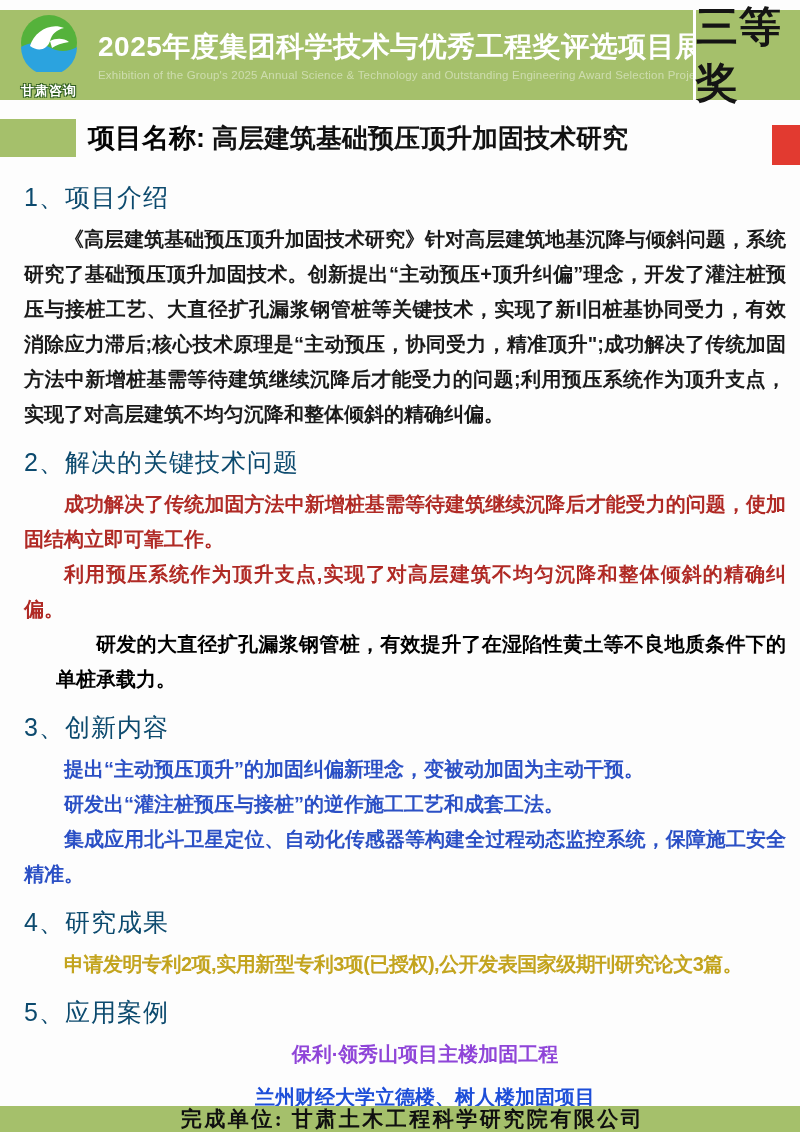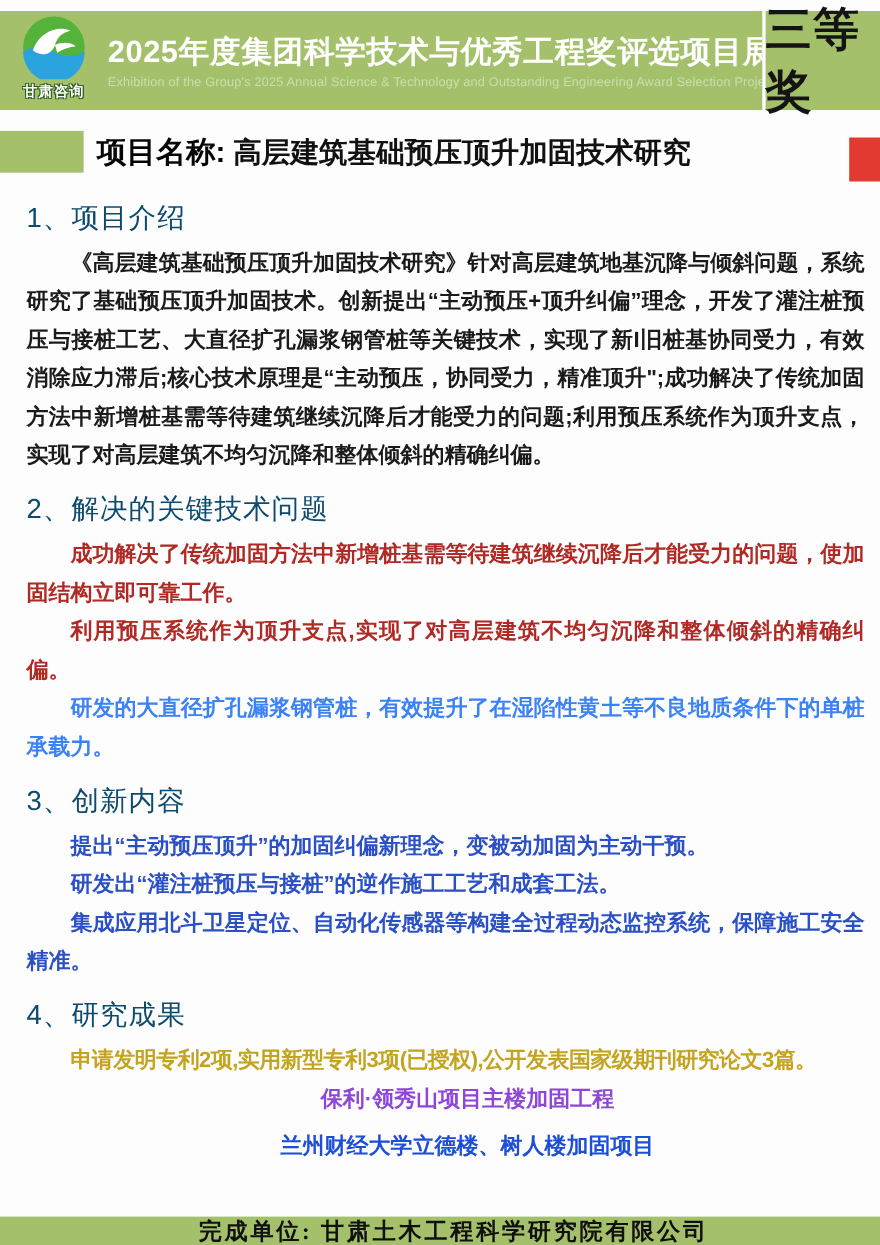--- a/index.html
+++ b/index.html
@@ -10,21 +10,21 @@
     font-family:"Liberation Sans", sans-serif;
   }
   
   .top-strip { height:10px; background:#fdfdfd; }
   .banner {
     height:90px; display:flex; align-items:stretch;
     background:#a5c06b;
   }
   .logo-wrap {
     width:98px; display:flex; flex-direction:column;
-    align-items:center; justify-content:flex-start; padding-top:4px;
+    align-items:center; justify-content:space-between; padding-top:4px;
   }
   .logo-label {
     margin-top:2px; font-size:13px; font-weight:bold; color:#ffffff;
     letter-spacing:1px; white-space:nowrap;
     text-shadow:-1px -1px 0 #2e5d1f, 1px -1px 0 #2e5d1f, -1px 1px 0 #2e5d1f, 1px 1px 0 #2e5d1f;
   }
   .title-wrap {
     flex:1; display:flex; flex-direction:column; justify-content:center;
     overflow:hidden; padding-right:6px;
   }
@@ -113,36 +113,37 @@
 
     <section class="sec sec-1">
       <h2 class="sec-heading">1、项目介绍</h2>
       <p class="para" style="color: rgb(26, 26, 26);">《高层建筑基础预压顶升加固技术研究》针对高层建筑地基沉降与倾斜问题，系统研究了基础预压顶升加固技术。创新提出“主动预压+顶升纠偏”理念，开发了灌注桩预压与接桩工艺、大直径扩孔漏浆钢管桩等关键技术，实现了新I旧桩基协同受力，有效消除应力滞后;核心技术原理是“主动预压，协同受力，精准顶升";成功解决了传统加固方法中新增桩基需等待建筑继续沉降后才能受力的问题;利用预压系统作为顶升支点，实现了对高层建筑不均匀沉降和整体倾斜的精确纠偏。</p>
     </section>
 
     <section class="sec sec-2">
       <h2 class="sec-heading">2、解决的关键技术问题</h2>
       <p class="para" style="color: rgb(176, 42, 37);">成功解决了传统加固方法中新增桩基需等待建筑继续沉降后才能受力的问题，使加固结构立即可靠工作。</p>
       <p class="para" style="color: rgb(176, 42, 37);">利用预压系统作为顶升支点,实现了对高层建筑不均匀沉降和整体倾斜的精确纠偏。</p>
-      <p class="para" style="color: #3b82f6;">研发的大直径扩孔漏浆钢管桩，有效提升了在湿陷性黄土等不良地质条件下的单桩承载力。</p>
+      <p class="para" style="color: #000000; margin-left: 32px;">研发的大直径扩孔漏浆钢管桩，有效提升了在湿陷性黄土等不良地质条件下的单桩承载力。</p>
     </section>
 
     <section class="sec sec-3">
       <h2 class="sec-heading">3、创新内容</h2>
       <p class="para" style="color: rgb(43, 80, 197);">提出“主动预压顶升”的加固纠偏新理念，变被动加固为主动干预。</p>
       <p class="para" style="color: rgb(43, 80, 197);">研发出“灌注桩预压与接桩”的逆作施工工艺和成套工法。</p>
       <p class="para" style="color: rgb(43, 80, 197);">集成应用北斗卫星定位、自动化传感器等构建全过程动态监控系统，保障施工安全精准。</p>
     </section>
 
     <section class="sec sec-4">
       <h2 class="sec-heading">4、研究成果</h2>
       <p class="para" style="color: rgb(195, 164, 30);">申请发明专利2项,实用新型专利3项(已授权),公开发表国家级期刊研究论文3篇。</p>
     </section>
 
     <section class="sec sec-5">
+      <h2 class="sec-heading">5、应用案例</h2>
       <p class="para" style="color: rgb(143, 69, 216);">保利·领秀山项目主楼加固工程</p>
       <p class="para" style="color: #1d4ed8;">兰州财经大学立德楼、树人楼加固项目</p>
     </section>
 
   </main>
 
   <footer class="footer-band" style="background: rgb(165, 192, 107);">
     <div class="footer-credit">完成单位: 甘肃土木工程科学研究院有限公司</div>
   </footer>
 

